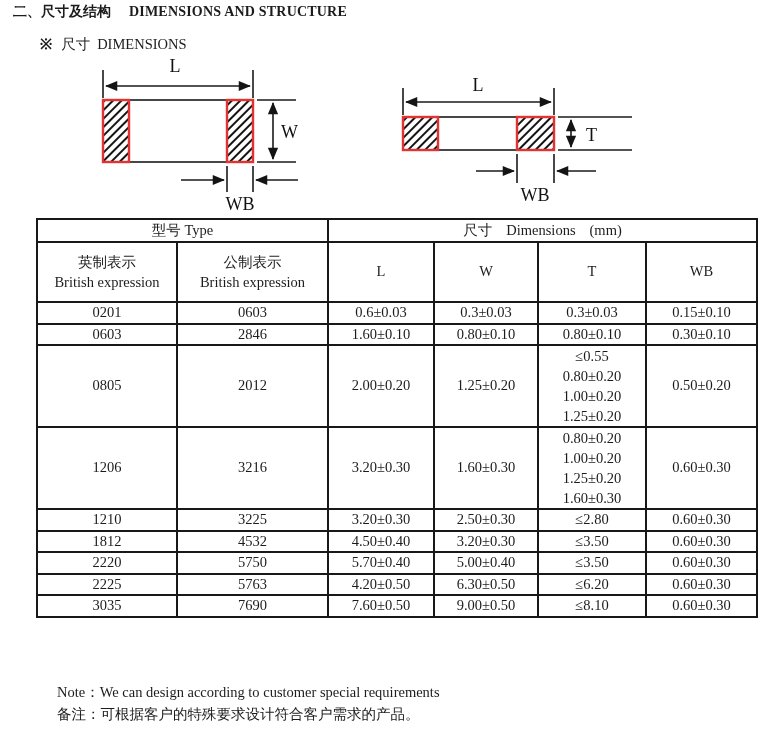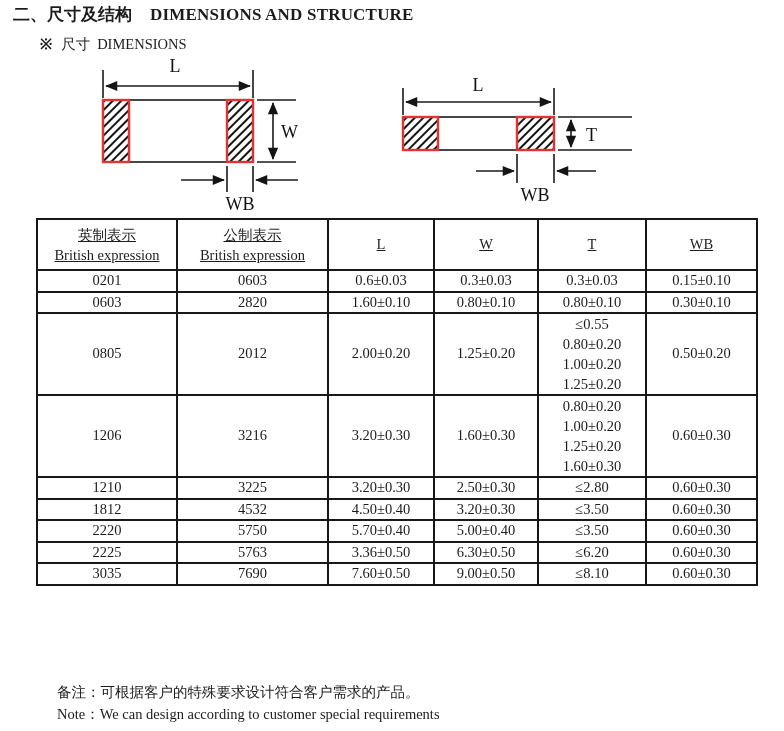--- a/index.html
+++ b/index.html
@@ -5,21 +5,21 @@
   * { margin:0; padding:0; box-sizing:border-box; }
   html,body { background:#ffffff; }
   body {
     position:relative;
     width:784px; height:731px;
     overflow:hidden;
     font-family:"Liberation Serif","DejaVu Serif",serif;
     color:#1c1c1c;
   }
   
-  .title { position:absolute; left:13px; top:3px; font-size:17px; font-weight:bold; white-space:nowrap; }
+  .title { position:absolute; left:13px; top:3px; font-size:14px; font-weight:bold; white-space:nowrap; }
   .title .title-en { margin-left:18px; letter-spacing:0.2px; }
   .subtitle { position:absolute; left:40px; top:33px; font-size:14.5px; white-space:nowrap;text-align:right; }
   .subtitle .marker { font-weight:bold; margin-right:9px; }
   .subtitle .sub-en { margin-left:7px; }
   
   svg.diagram { position:absolute; overflow:visible; }
   #top-view  { left:60px;  top:56px; }
   #side-view { left:380px; top:55px; }
   .dl   { stroke:#1a1a1a; stroke-width:1.6; fill:none; }
   .body { fill:#ffffff;  stroke:#1a1a1a; stroke-width:1.6; }
@@ -29,21 +29,21 @@
   table.dims {
     position:absolute; left:36px; top:218px;
     width:720px; border-collapse:collapse; table-layout:fixed;
     font-size:14.5px; text-align:center;
   }
   table.dims th, table.dims td {
     border:2px solid #181818; font-weight:normal;
     padding:0 2px; vertical-align:middle; line-height:1.35;
   }
   tr.hrow1 { height:23px; }
-  tr.hrow2 { height:51px;text-decoration:underline; }
+  tr.hrow2 { height:60px; }
   tbody tr { height:18px; }
   .hdr-2line div { line-height:20px; }
   .gap { display:inline-block; width:14px; }
   td.multi { padding:2px 2px;margin-left:44px; }
   .t-line { line-height:20px; }
   
   .notes { position:absolute; left:57px; top:682px; font-size:14.5px; line-height:21.5px; }
 </style>
 </head>
 <body>
@@ -112,20 +112,29 @@
 <table class="dims">
   <colgroup>
     <col style="width:140px">
       <col style="width:151px">
       <col style="width:106px">
     <col style="width:104px">
       <col style="width:108px">
       <col style="width:111px">
   </colgroup>
   <thead>
+    <tr class="hrow1">
+      <th colspan="2">
+        <span>型号</span>
+        <span>Type</span>
+      </th>
+      <th colspan="4">
+        <span>尺寸</span><span class="gap"></span><span>Dimensions</span><span class="gap"></span><span>(mm)</span>
+      </th>
+    </tr>
     <tr class="hrow2">
       <th class="hdr-2line">
         <div>英制表示</div>
         <div>British expression</div>
       </th>
       <th class="hdr-2line">
         <div>公制表示</div>
         <div>British expression</div>
       </th>
       <th>L</th>
@@ -138,21 +147,21 @@
       <tr>
         <td>0201</td>
         <td>0603</td>
         <td>0.6±0.03</td>
         <td>0.3±0.03</td>
         <td>0.3±0.03</td>
         <td>0.15±0.10</td>
       </tr>
       <tr>
         <td>0603</td>
-        <td>2820</td>
+        <td>2846</td>
         <td>1.60±0.10</td>
         <td>0.80±0.10</td>
         <td>0.80±0.10</td>
         <td>0.30±0.10</td>
       </tr>
       <tr>
         <td>0805</td>
         <td>2012</td>
         <td>2.00±0.20</td>
         <td>1.25±0.20</td>
@@ -197,32 +206,32 @@
         <td>2220</td>
         <td>5750</td>
         <td>5.70±0.40</td>
         <td>5.00±0.40</td>
         <td>≤3.50</td>
         <td>0.60±0.30</td>
       </tr>
       <tr>
         <td>2225</td>
         <td>5763</td>
-        <td>3.36±0.50</td>
+        <td>4.20±0.50</td>
         <td>6.30±0.50</td>
         <td>≤6.20</td>
         <td>0.60±0.30</td>
       </tr>
       <tr>
         <td>3035</td>
         <td>7690</td>
         <td>7.60±0.50</td>
         <td>9.00±0.50</td>
         <td>≤8.10</td>
         <td>0.60±0.30</td>
       </tr>
     </tbody>
 </table>
 
 <div class="notes">
+  <div>Note：We can design according to customer special requirements</div>
   <div>备注：可根据客户的特殊要求设计符合客户需求的产品。</div>
-  <div>Note：We can design according to customer special requirements</div>
 </div>
 
 </body></html>

